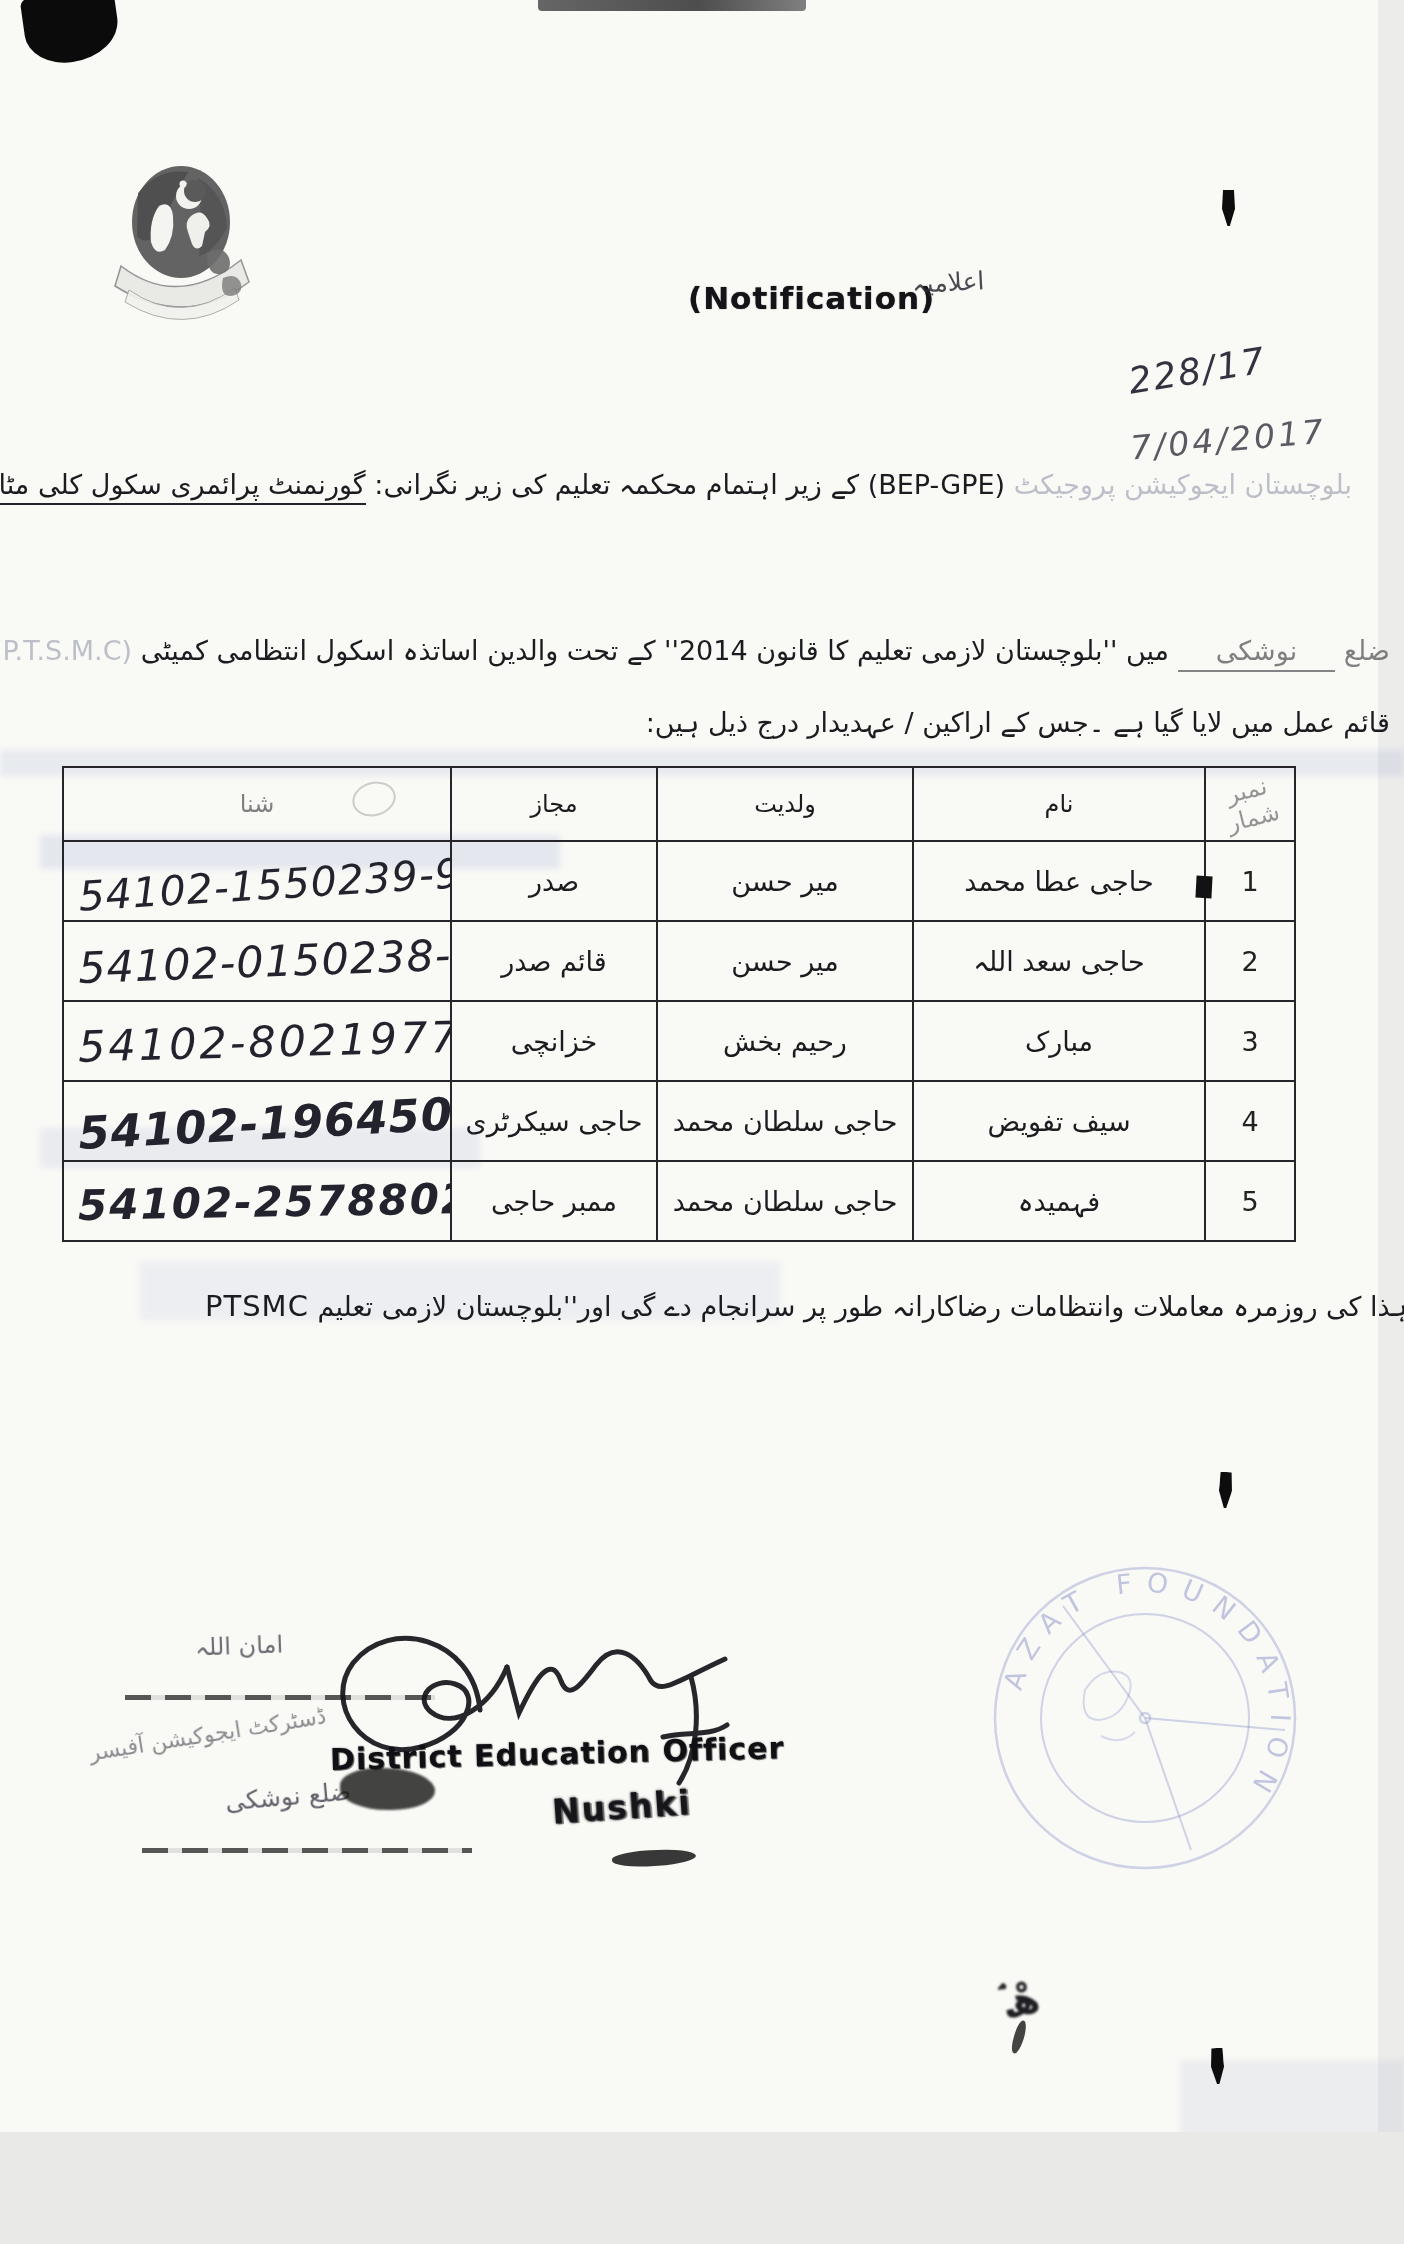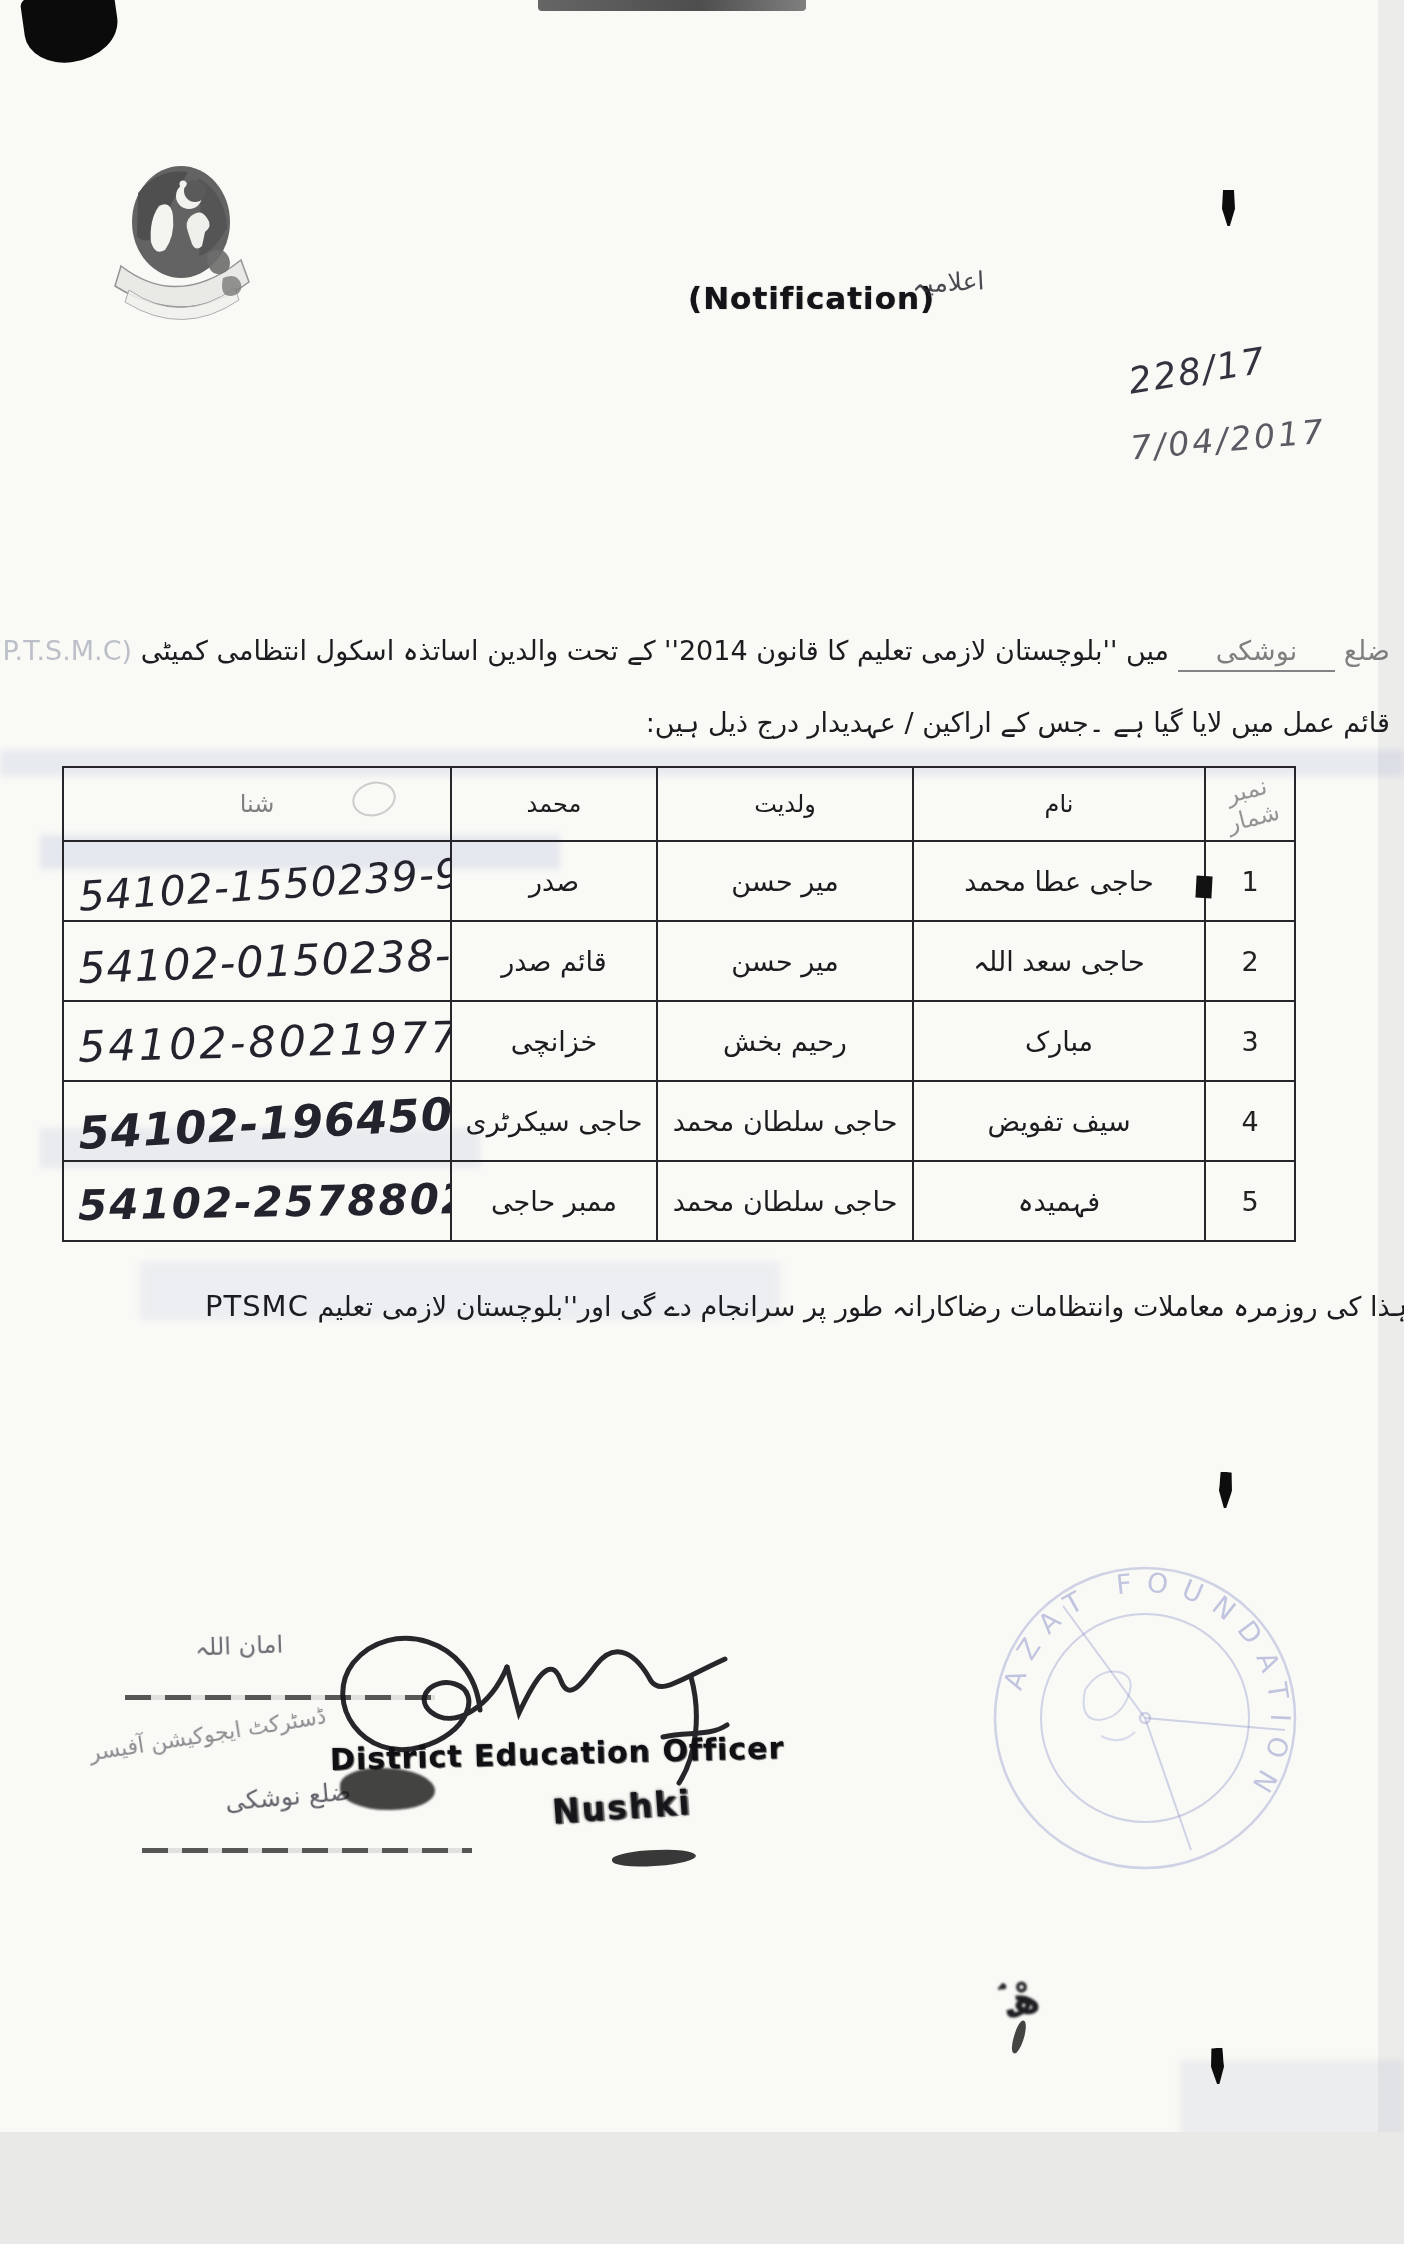--- a/index.html
+++ b/index.html
@@ -113,20 +113,27 @@
       <path d="M120,120 q14,-6 18,6 q2,10 -10,12 q-12,0 -8,-18 Z" fill="#7a7a7a" opacity=".8"></path>
     </svg>
   </div>
 
   <div class="abs title-en" style="left:688px; top:280px;">(Notification)</div>
   <div class="abs title-ur urdu" style="left:912px; top:268px; transform:rotate(-3deg);">اعلامیہ</div>
 
   <div class="abs hand ref-no" style="left:1128px; top:350px;">228/17</div>
   <div class="abs hand ref-date" style="left:1130px; top:420px;">7/04/2017</div>
 
+  <div class="abs urdu introline" style="left:60px; top:462px; width:1292px;">
+    <span class="faint">بلوچستان ایجوکیشن پروجیکٹ</span>
+    <span>(BEP-GPE)</span>
+    <span>کے زیر اہتمام محکمہ تعلیم کی زیر نگرانی:</span>
+    <span class="ul">گورنمنٹ پرائمری سکول کلی مٹا</span>
+    
+  </div>
 
 
   <div class="abs urdu introline" style="left:60px; top:628px; width:1330px;">
     <span class="dim">ضلع</span>
     <span class="ul-wide dim">نوشکی</span>
     <span>میں ''بلوچستان لازمی تعلیم کا قانون 2014'' کے تحت والدین اساتذہ اسکول انتظامی کمیٹی</span>
     <span class="faint">(P.T.S.M.C)</span>
   </div>
 
   <div class="abs urdu introline" style="left:480px; top:700px; width:910px;">قائم عمل میں لایا گیا ہے ۔جس کے اراکین / عہدیدار درج ذیل ہیں:</div>
@@ -137,21 +144,21 @@
         <col class="col-name">
         <col class="col-father">
         <col class="col-pos">
         <col class="col-cnic">
     </colgroup>
     <tbody>
         <tr>
       <th class="urdu hdr-serial">نمبر شمار</th>
       <th class="urdu">نام</th>
       <th class="urdu">ولدیت</th>
-      <th class="urdu">محمد</th>
+      <th class="urdu">مجاز</th>
       <th class="urdu dim">شنا</th>
     </tr>
     <tr class="r1">
       <td class="serial-cell">1</td>
       <td class="urdu">حاجی عطا محمد</td>
       <td class="urdu">میر حسن</td>
       <td class="urdu">صدر</td>
       <td class="cnic-cell"><span class="cnic hand">54102-1550239-9</span></td>
     </tr>
     <tr class="r2">

